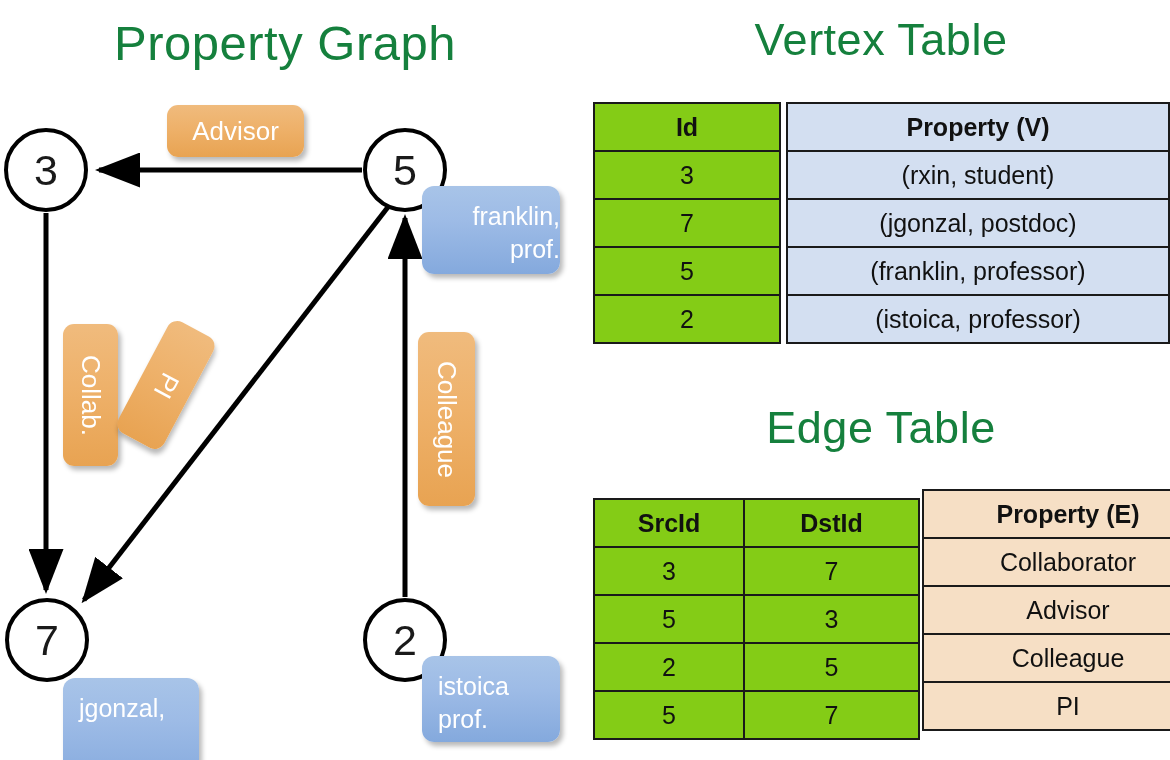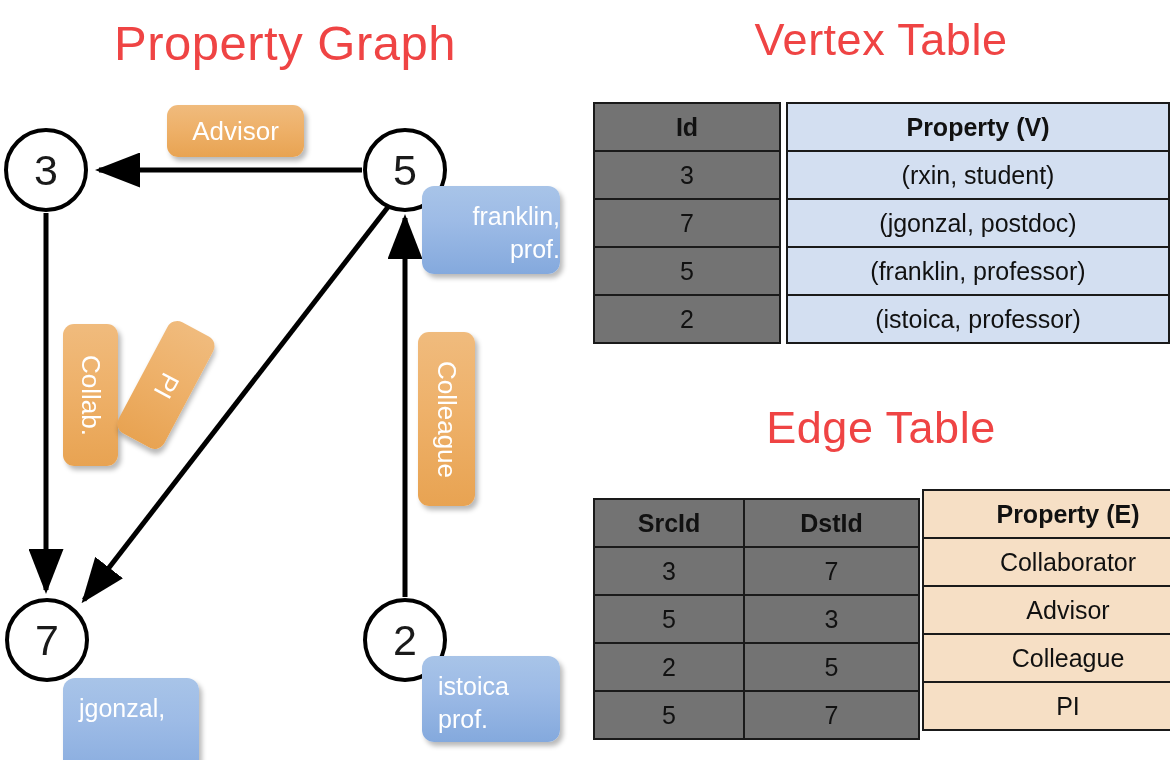--- a/index.html
+++ b/index.html
@@ -14,21 +14,21 @@
     overflow: hidden;
     font-family: "Liberation Sans", sans-serif;
     color: #000000;
   }
 
   
   .title {
     position: absolute;
     font-family: "Liberation Sans", sans-serif;
     font-weight: 300;
-    color: #ef4444;
+    color: #15803d;
     letter-spacing: 0.5px;
     white-space: nowrap;
     text-align: center;
   }
   #title-property-graph {
     left: 0px; top: 14px; width: 570px;
     font-size: 49px; line-height: 58px;
   }
   #title-vertex-table {
     left: 592px; top: 12px; width: 578px;
@@ -131,21 +131,21 @@
     padding: 0;
     height: 46px;
     white-space: nowrap;
   }
   .tbl th {
     font-weight: bold;
     font-size: 25px;
   }
   .bluecell  { background: #d3dff1; }
   .peachcell { background: #f6dfc5; }
-  .whitecell { background: #737373; }
+  .whitecell { background: #84cc16; }
 
   
   #vertex-id-table     { left: 593px; top: 102px; width: 188px; }
   #vertex-prop-table   { left: 786px; top: 102px; width: 384px; }
 
   
   #edge-src-dst-table  { left: 593px; top: 489px; width: 325px; margin-top: 9px; }
   #edge-prop-table     { left: 922px; top: 489px; width: 292px; }
   #edge-src-dst-table col.c1 { width: 150px; }
   #edge-src-dst-table col.c2 { width: 175px; }

